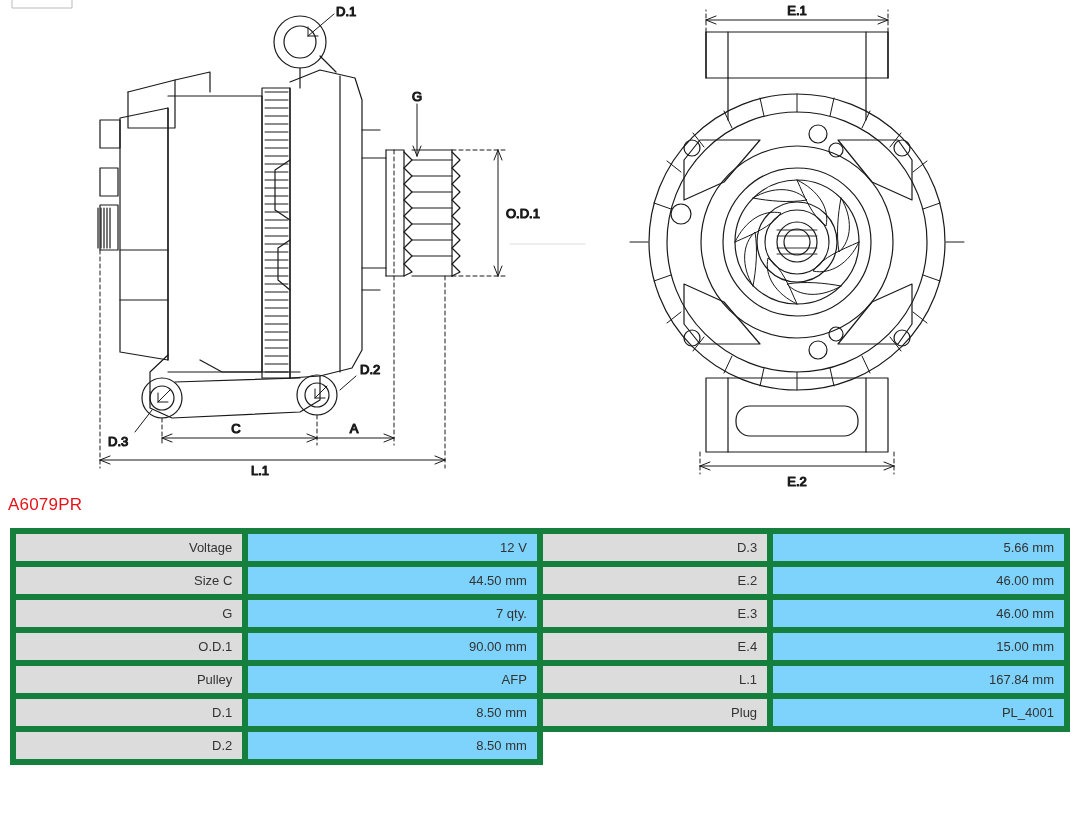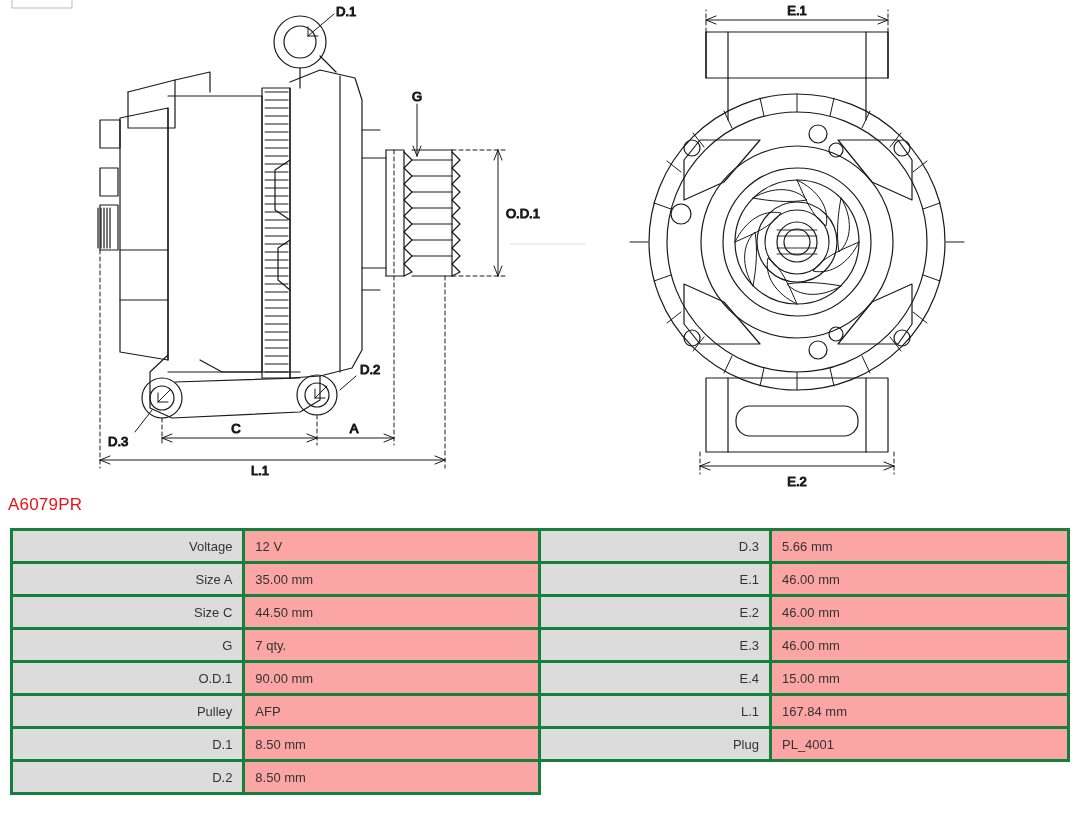--- a/index.html
+++ b/index.html
@@ -38,33 +38,34 @@
   }
   .spec-table {
     position: absolute;
     left: 10px;
     top: 528px;
     width: 1060px;
     border-collapse: collapse;
     font-size: 13px;
   }
   .spec-table td {
-    border: 3px solid #15803d;
+    border: 6px solid #15803d;
     height: 26px;
     padding: 0 10px;
     vertical-align: middle;
   }
   .spec-table td.label {
     background: #dcdcdc;
     text-align: right;
     width: 228px;
     color: #333333;
   }
   .spec-table td.value {
-    background: #fca5a5;
+    background: #7dd3fc;
+    text-align: right;
     width: 300px;
     color: #333333;
   }
   .spec-table td.empty {
     background: #ffffff;
     border: 1px solid #ffffff;
   }
   .spec-table tr { height: 33px; }
   svg text {
     font-family: "Liberation Sans", sans-serif;
@@ -343,26 +344,20 @@
 
   <table class="spec-table">
     <tbody>
       <tr>
         <td class="label">Voltage</td>
         <td class="value">12 V</td>
         <td class="label">D.3</td>
         <td class="value">5.66 mm</td>
       </tr>
       <tr>
-        <td class="label">Size A</td>
-        <td class="value">35.00 mm</td>
-        <td class="label">E.1</td>
-        <td class="value">46.00 mm</td>
-      </tr>
-      <tr>
         <td class="label">Size C</td>
         <td class="value">44.50 mm</td>
         <td class="label">E.2</td>
         <td class="value">46.00 mm</td>
       </tr>
       <tr>
         <td class="label">G</td>
         <td class="value">7 qty.</td>
         <td class="label">E.3</td>
         <td class="value">46.00 mm</td>

